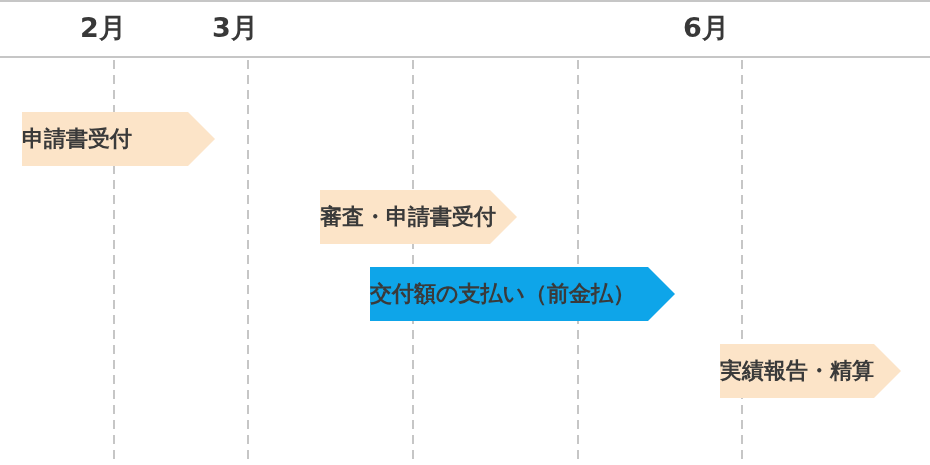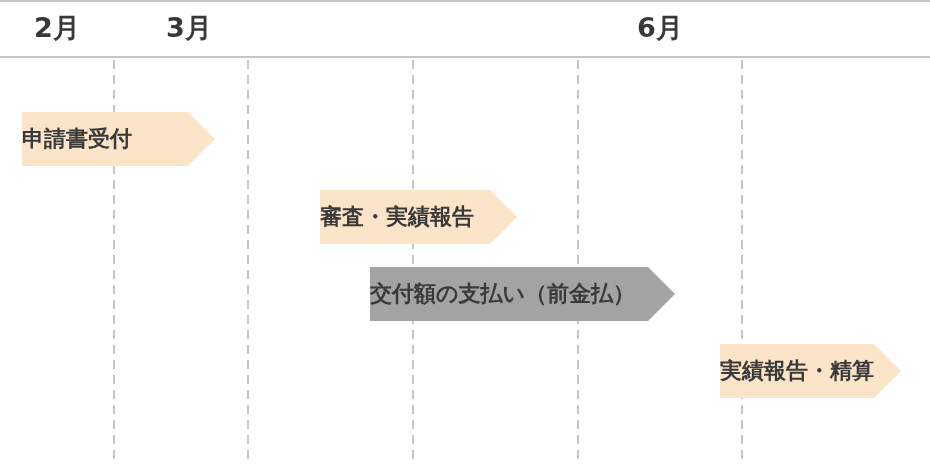--- a/index.html
+++ b/index.html
@@ -26,20 +26,21 @@
   .hline.sep { top: 56px; }
   .month {
     position: absolute;
     top: 10px;
     height: 36px;
     line-height: 36px;
     text-align: center;
     font-size: 27px;
     font-weight: bold;
     color: #383838;
+    padding-left: 46px;
   }
   .m0 { left: 0;    width: 114px; }
   .m1 { left: 122px; width: 134px; text-align: center; }
   .m2 { left: 248px; width: 165px; }
   .m3 { left: 413px; width: 165px; }
   .m4 { left: 578px; width: 164px; }
   .m5 { left: 742px; width: 160px; }
   .vline {
     position: absolute;
     top: 60px;
@@ -64,21 +65,21 @@
     align-items: center;
     padding-right: 27px;
     clip-path: polygon(0 0, calc(100% - 27px) 0, 100% 50%, calc(100% - 27px) 100%, 0 100%);
     font-size: 22px;
     font-weight: bold;
     color: #3a3a3a;
     white-space: nowrap;
   }
   .a0 { left: 22px;  top: 112px; width: 193px; background: #fce4c8; }
   .a1 { left: 320px; top: 190px; width: 197px; background: #fce4c8; }
-  .a2 { left: 370px; top: 267px; width: 305px; background: #a3a3a3; }
+  .a2 { left: 370px; top: 267px; width: 305px; background: #0ea5e9; }
   .a3 { left: 720px; top: 344px; width: 181px; background: #fce4c8; }
 </style>
 </head>
 <body>
 
 <div class="canvas">
 
   <div class="hline top"></div>
 
   <div class="month m0">2月</div>
@@ -90,21 +91,21 @@
   <div class="vline v0"></div>
   <div class="vline v1"></div>
   <div class="vline v2"></div>
   <div class="vline v3"></div>
   <div class="vline v4"></div>
 
   <div class="arrow a0">
     <span>申請書受付</span>
   </div>
   <div class="arrow a1">
-    <span>審査・実績報告</span>
+    <span>審査・申請書受付</span>
   </div>
   <div class="arrow a2">
     <span>交付額の支払い（前金払）</span>
   </div>
   <div class="arrow a3">
     <span>実績報告・精算</span>
   </div>
 
 </div>
 

